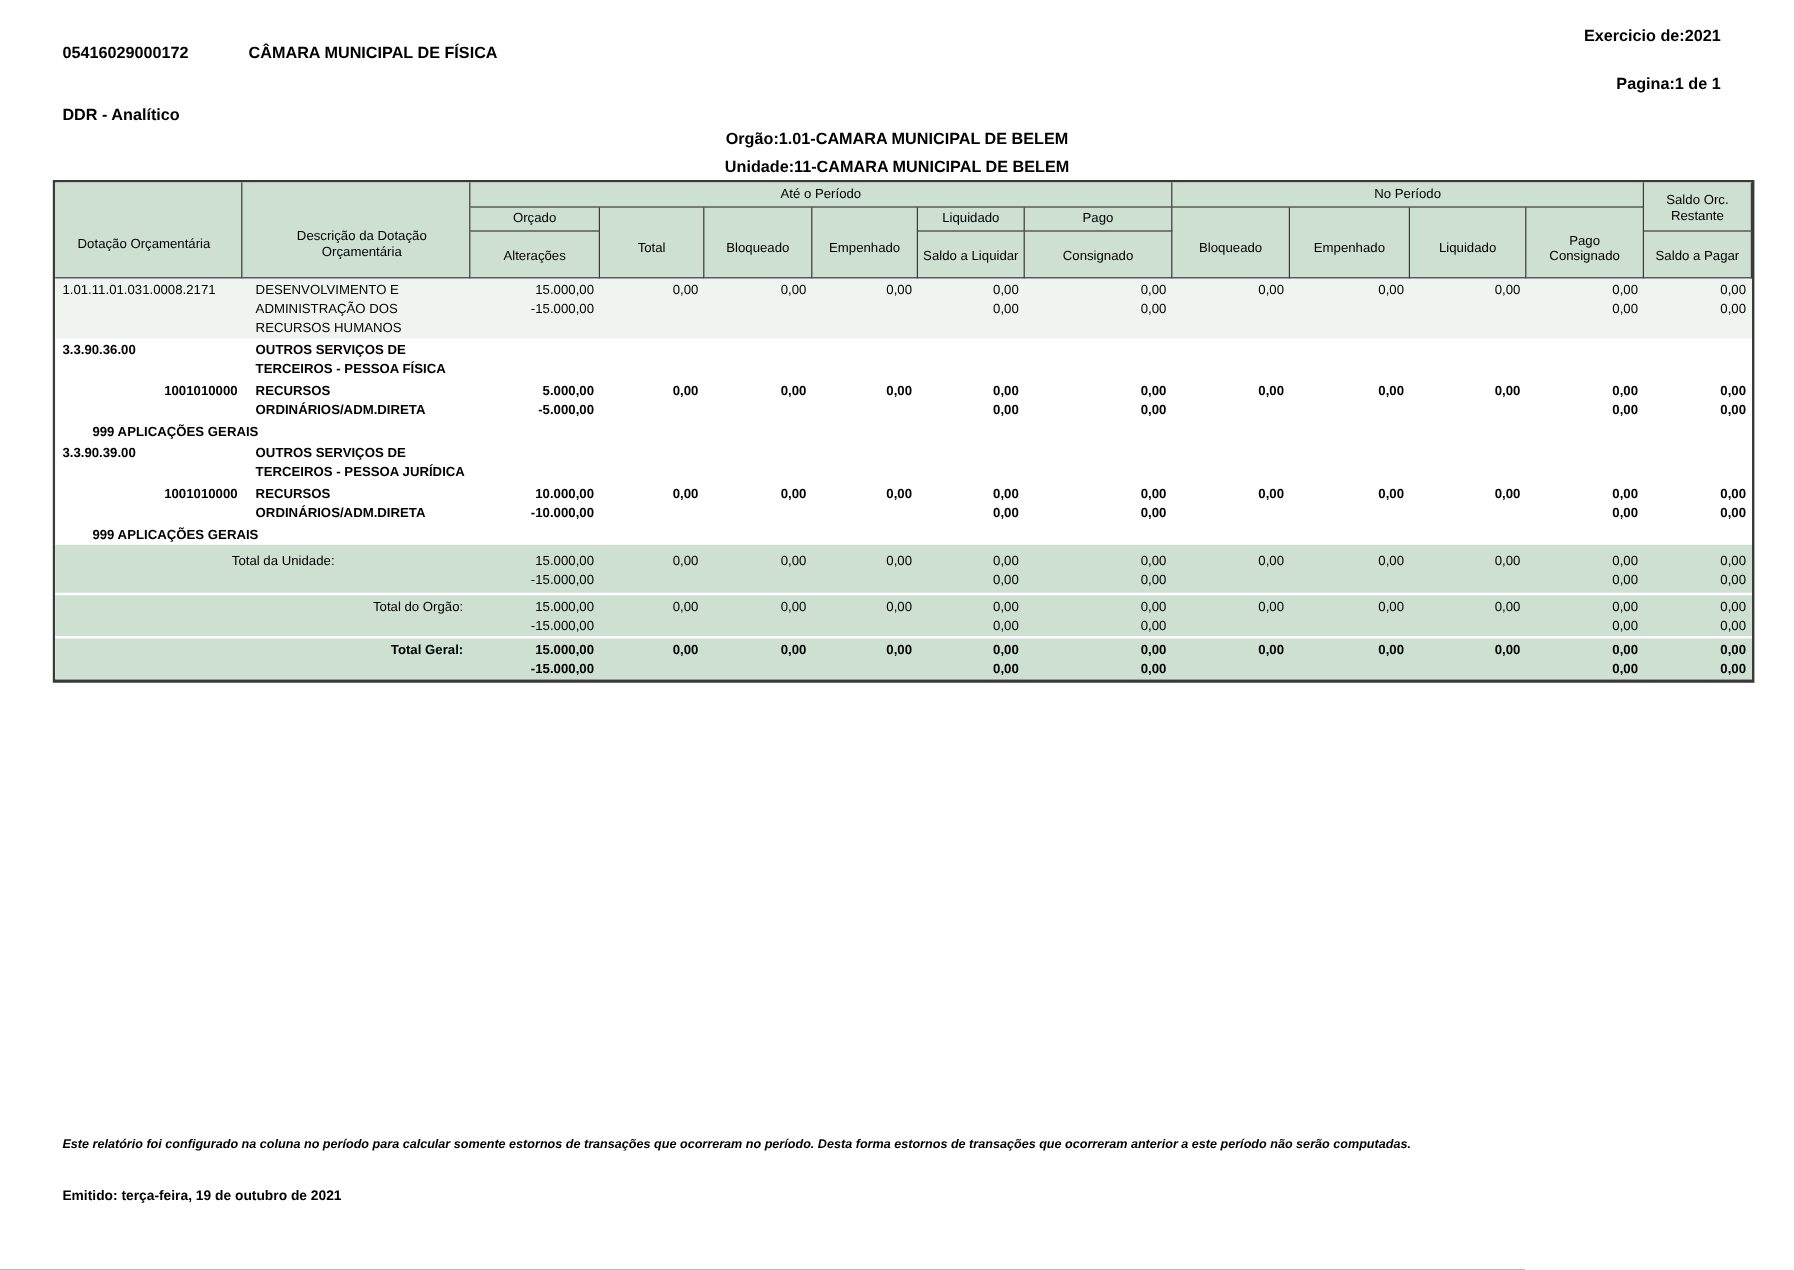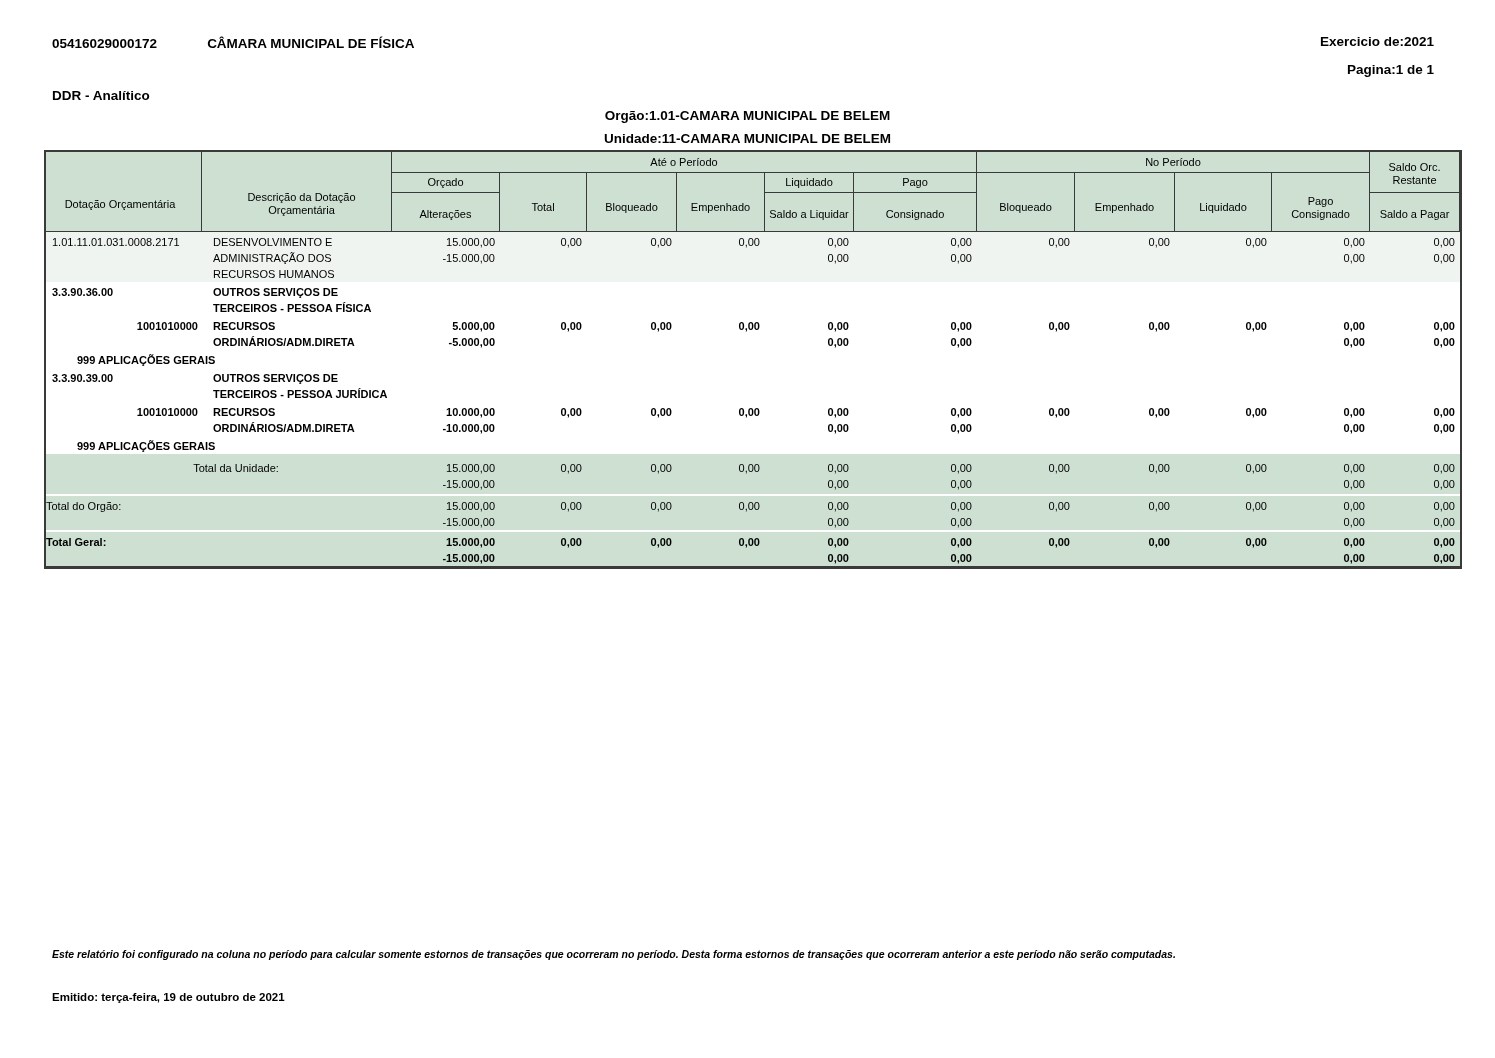--- a/index.html
+++ b/index.html
@@ -9,21 +9,21 @@
     background:#ffffff;
     font-family:"Liberation Sans", sans-serif;
     color:#000;
     overflow:hidden;
   }
   
   .hdr-line1{position:absolute;left:52px;top:36px;font-size:13.5px;font-weight:700;}
   .hdr-line1 .doc{margin-right:50px;font-weight:700;}
   .hdr-title{position:absolute;left:52px;top:62px;font-size:13.5px;font-weight:700;}
   .hdr-sub{position:absolute;left:52px;top:88px;font-size:13.5px;font-weight:700;}
-  .hdr-exerc{position:absolute;right:61px;top:34px;font-size:13.5px;font-weight:700;}
+  .hdr-exerc{position:absolute;right:61px;top:22px;font-size:13.5px;font-weight:700;}
   .hdr-pag{position:absolute;right:61px;top:62px;font-size:13.5px;font-weight:700;}
   .center-line{position:absolute;left:0;width:100%;text-align:center;font-size:13.5px;font-weight:700;}
   .orgao{top:108px;}
   .unidade{top:131px;text-align:center;}
 
   
   .report-table{
     position:absolute;left:44px;top:150px;width:1414px;
     border:2px solid #3a3a3a;border-bottom-width:3px;
     font-size:11px;
@@ -80,21 +80,21 @@
   .trow.bold{font-weight:700;}
   .trow.green{background:var(--green);}
   .trow.total{min-height:40px;padding-top:6px;}
   .trow.total.sep{border-top:2px solid #ffffff;min-height:34px;padding-top:2px;}
   .cell.code{grid-column:1;padding-left:6px;white-space:nowrap;}
   .cell.code.ar{text-align:right;padding-right:4px;}
   .cell.desc{grid-column:2;padding-left:11px;}
   .cell.aplic{grid-column:1 / span 2;padding-left:31px;white-space:nowrap;}
   .cell.total-label{grid-column:1 / span 2;}
   .cell.total-label.al{padding-left:34px;text-align:center;}
-  .cell.total-label.ar{padding-right:6px;text-align:left;}
+  .cell.total-label.ar{padding-right:6px;text-align:right;}
   .cell.num{text-align:right;padding-right:5px;white-space:nowrap;}
 
   
   .footnote{position:absolute;left:52px;top:948px;font-size:10.5px;font-style:italic;font-weight:700;}
   .emitted{position:absolute;left:52px;top:991px;font-size:11.5px;font-weight:700;}
 </style>
 </head>
 <body>
 
 <div class="page" style="--green:#cde0d2; --shade:#f0f4f1;">

